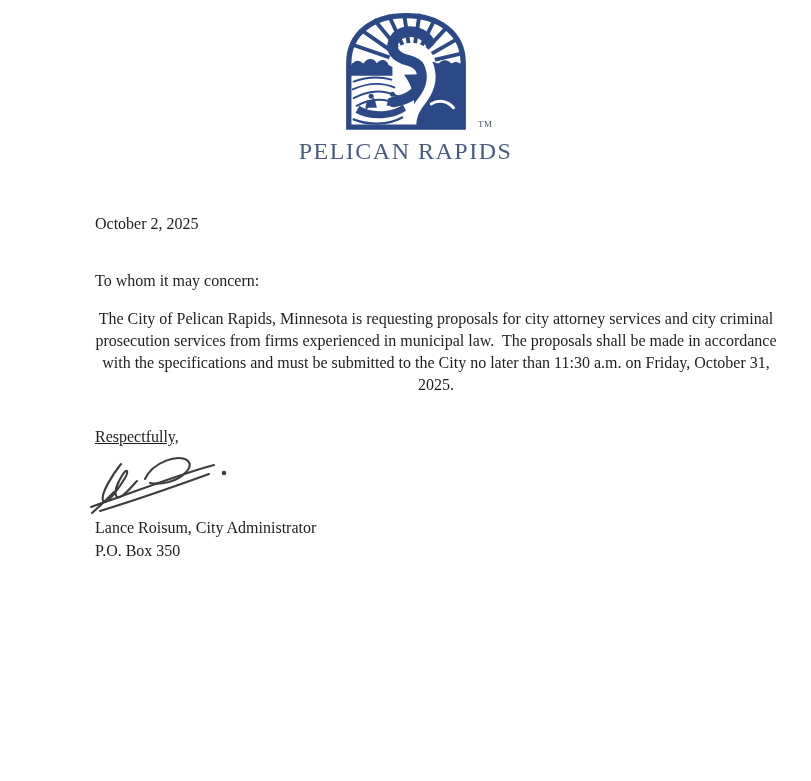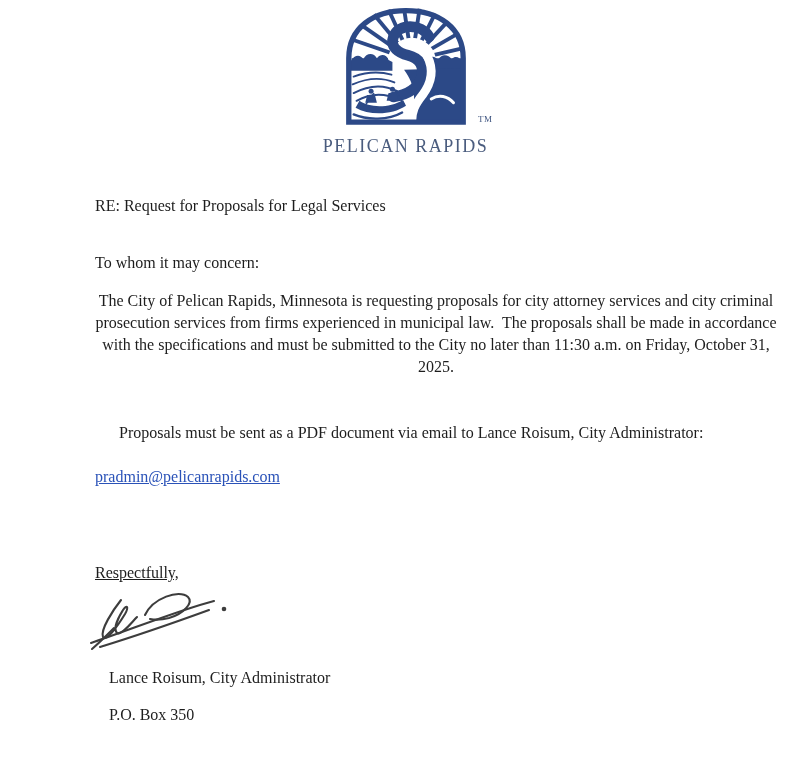--- a/index.html
+++ b/index.html
@@ -7,31 +7,31 @@
   body {
     width: 811px; height: 781px;
     background: #ffffff;
     font-family: "Liberation Serif", serif;
     color: #1d1d1d;
     overflow: hidden;
   }
   .page { position: relative; width: 811px; height: 781px; background: #ffffff; }
 
   
-  .letterhead { text-align: center; height: 161px; }
+  .letterhead { text-align: center; padding-top: 5px; height: 161px; }
   .logo-wrap { position: relative; display: inline-block; line-height: 0; }
   .tm {
     position: absolute; right: -17px; bottom: 4px;
     font-size: 9px; letter-spacing: 0.5px;
     color: #3f5580; font-family: "Liberation Serif", serif;
     line-height: 1;
   }
   .wordmark {
     margin-top: 1px;
-    font-size: 18px; line-height: 27px;
+    font-size: 24px; line-height: 27px;
     letter-spacing: 1.5px;
     color: #4a5c7e;
     font-family: "Liberation Serif", serif;
   }
 
   
   .letter {
     margin-left: 95px;
     width: 682px;
     font-size: 16px; line-height: 22px;
@@ -41,21 +41,21 @@
   .subject     { margin-top: 34px !important; }
   .salutation  { margin-top: 35px !important; }
   .para1       { margin-top: 16px !important; text-align: center; }
   .para2       { margin-top: 22px !important; }
   .closing     { margin-top: 30px !important; text-decoration: underline; }
   .email-link  { color: #2a52b8; text-decoration: underline; cursor: pointer; }
   .para2 .email-link { display: block; width: fit-content; }
 
   .signature-block { margin-top: 2px; margin-left: -8px; height: 66px; }
   .address { margin-top: 0; line-height: 23px; }
-  .address p { margin: 14px; }
+  .address p { margin: 0; }
 </style>
 </head>
 <body>
 
 <div class="page">
 
   <header class="letterhead">
     <div class="logo-wrap">
       <svg width="140" height="128" viewBox="0 0 140 132" aria-hidden="true">
 
@@ -113,31 +113,27 @@
 
         <path d="M11,126 V60 C11,29 36,11 70,11 C104,11 129,29 129,60 V126 Z" fill="none" stroke="#2c4987" stroke-width="5.5"></path>
       </svg>
       <span class="tm">TM</span>
     </div>
     <div class="wordmark">PELICAN RAPIDS</div>
   </header>
 
   <main class="letter">
 
+    <p class="date">October 2, 2025</p>
 
-    <p class="subject">RE: Request for Proposals for Legal Services</p>
 
     <p class="salutation">To whom it may concern:</p>
 
     <p class="para1">The City of Pelican Rapids, Minnesota is requesting proposals for city attorney services and city criminal prosecution services from firms experienced in municipal law.  The proposals shall be made in accordance with the specifications and must be submitted to the City no later than 11:30 a.m. on Friday, October 31, 2025.</p>
 
-    <p class="para2">
-      <span>Proposals must be sent as a PDF document via email to Lance Roisum, City Administrator: </span>
-      <a class="email-link">pradmin@pelicanrapids.com</a>
-    </p>
 
     <p class="closing">Respectfully,</p>
 
     <div class="signature-block">
       <svg width="152" height="66" viewBox="0 0 152 66" aria-hidden="true">
         <g fill="none" stroke="#3d3d3d" stroke-width="2.1" stroke-linecap="round">
 
           <path d="M34,14 C26,24 13,44 16,51 C19,56 30,41 38,28 C42,21 40,18 36,24 C31,32 26,43 30,47 C34,50 44,37 50,31"></path>
 
           <path d="M58,29 C66,12 92,3 101,11 C107,17 96,28 82,32 C74,34 68,34 63,33"></path>

